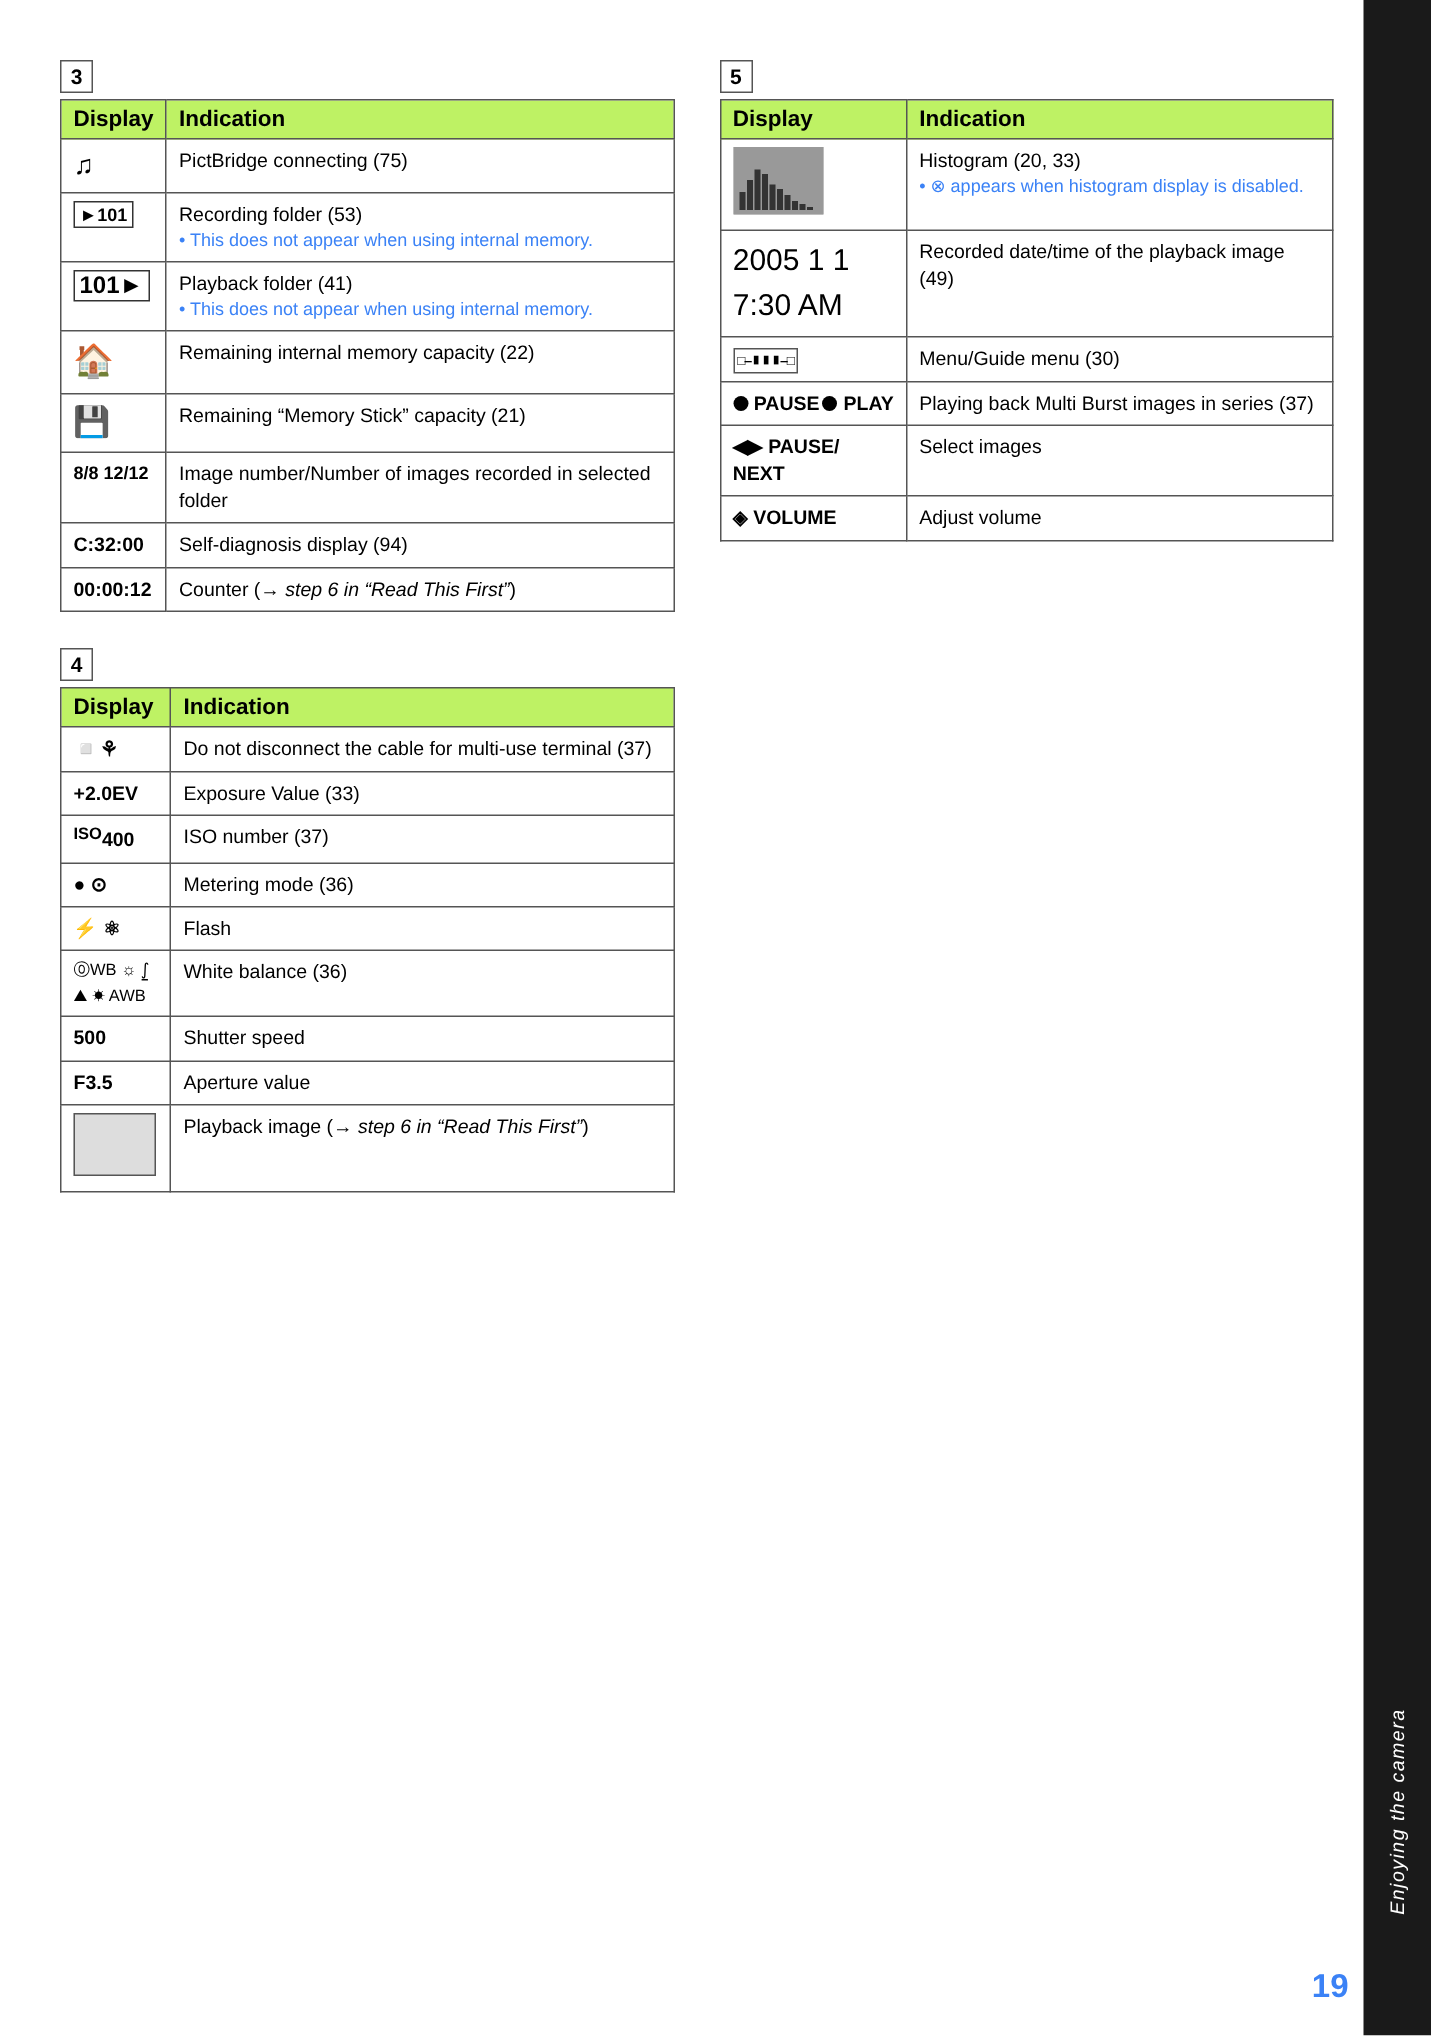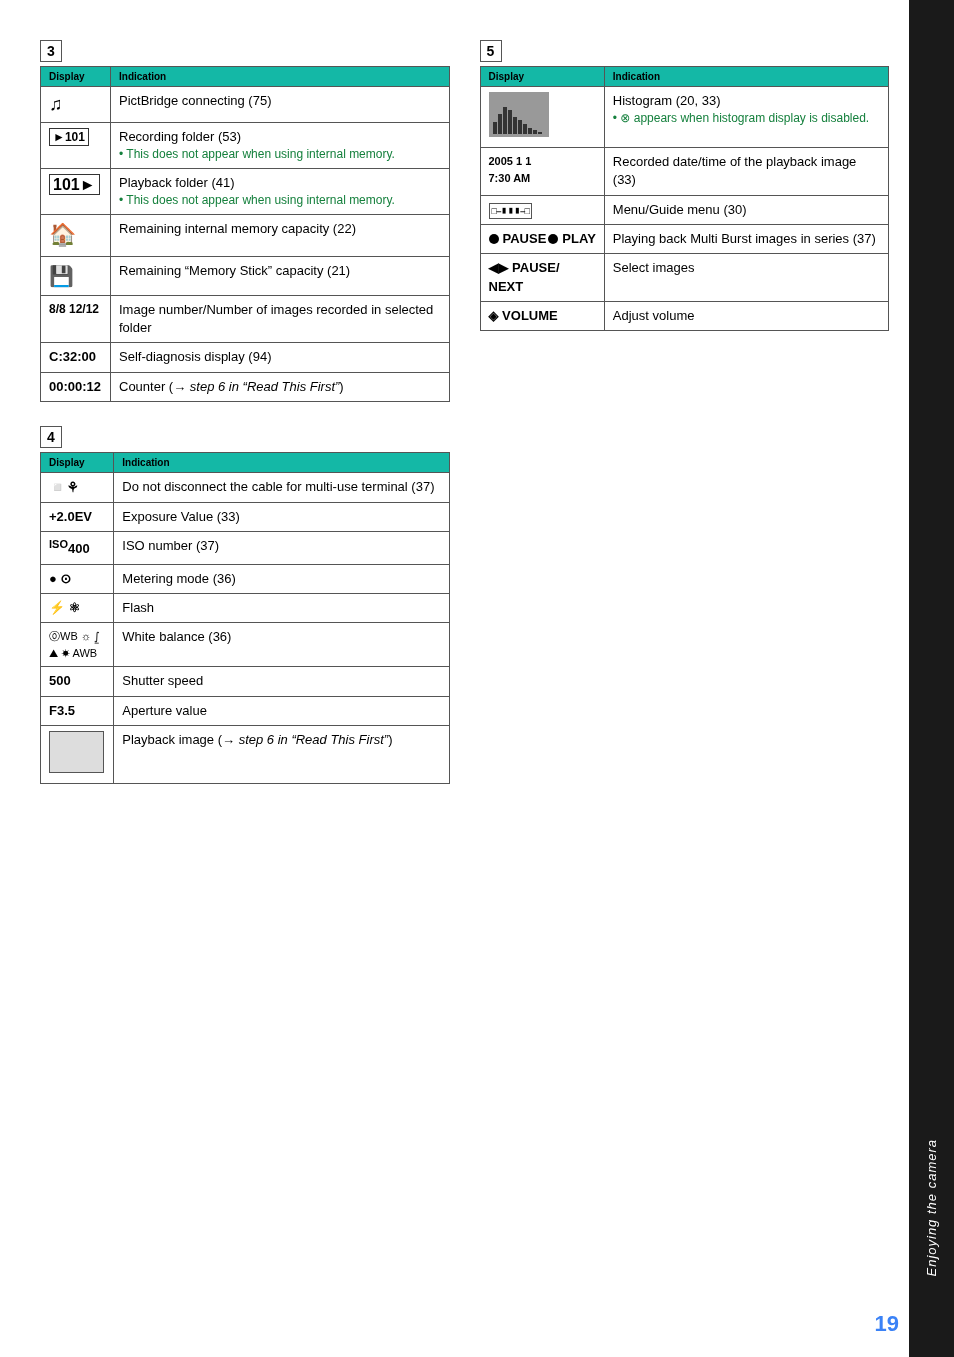--- a/index.html
+++ b/index.html
@@ -64,25 +64,25 @@
       font-size: 14px;
       font-weight: bold;
     }
 
     table {
       border-collapse: collapse;
       width: 100%;
     }
 
     th {
-      background: #14b8a6;
+      background: #bef264;
       border: 1px solid #555;
       padding: 4px 8px;
       font-weight: bold;
-      font-size: 10px;
+      font-size: 15px;
       text-align: left;
       margin-top: 16px;
     }
 
     td {
       border: 1px solid #555;
       padding: 5px 8px;
       vertical-align: top;
       font-size: 13px;
       line-height: 1.4;
@@ -92,21 +92,21 @@
       font-weight: bold;
       white-space: nowrap;
       min-width: 70px;
     }
 
     .bullet-item {
       display: block;
       padding-left: 10px;
       text-indent: -10px;
       font-size: 12px;
-      color: #15803d;
+      color: #3b82f6;
     }
 
     .italic-text {
       font-style: italic;
     }
 
     
     .right-sidebar {
       width: 45px;
       background: #1a1a1a;
@@ -389,25 +389,25 @@
                     </svg>
                   </div>
                 </td>
                 <td>
                   Histogram (20, 33)
                   <span class="bullet-item">• ⊗ appears when histogram display is disabled.</span>
                 </td>
               </tr>
 
               <tr>
-                <td class="display-cell" style="font-size:11px; font-weight:bold; line-height:1.5;">
+                <td class="display-cell" style="font-size:20px; font-weight:normal; line-height:1.5;">
                   <div>2005 1 1</div>
                   <div>7:30 AM</div>
                 </td>
-                <td>Recorded date/time of the playback image (33)</td>
+                <td>Recorded date/time of the playback image (49)</td>
               </tr>
 
               <tr>
                 <td class="display-cell">
                   <div class="menu-guide-icons" style="font-size:9px; letter-spacing:-0.5px;">□⎯▮▮▮⎯□</div>
                 </td>
                 <td>Menu/Guide menu (30)</td>
               </tr>
 
               <tr>

